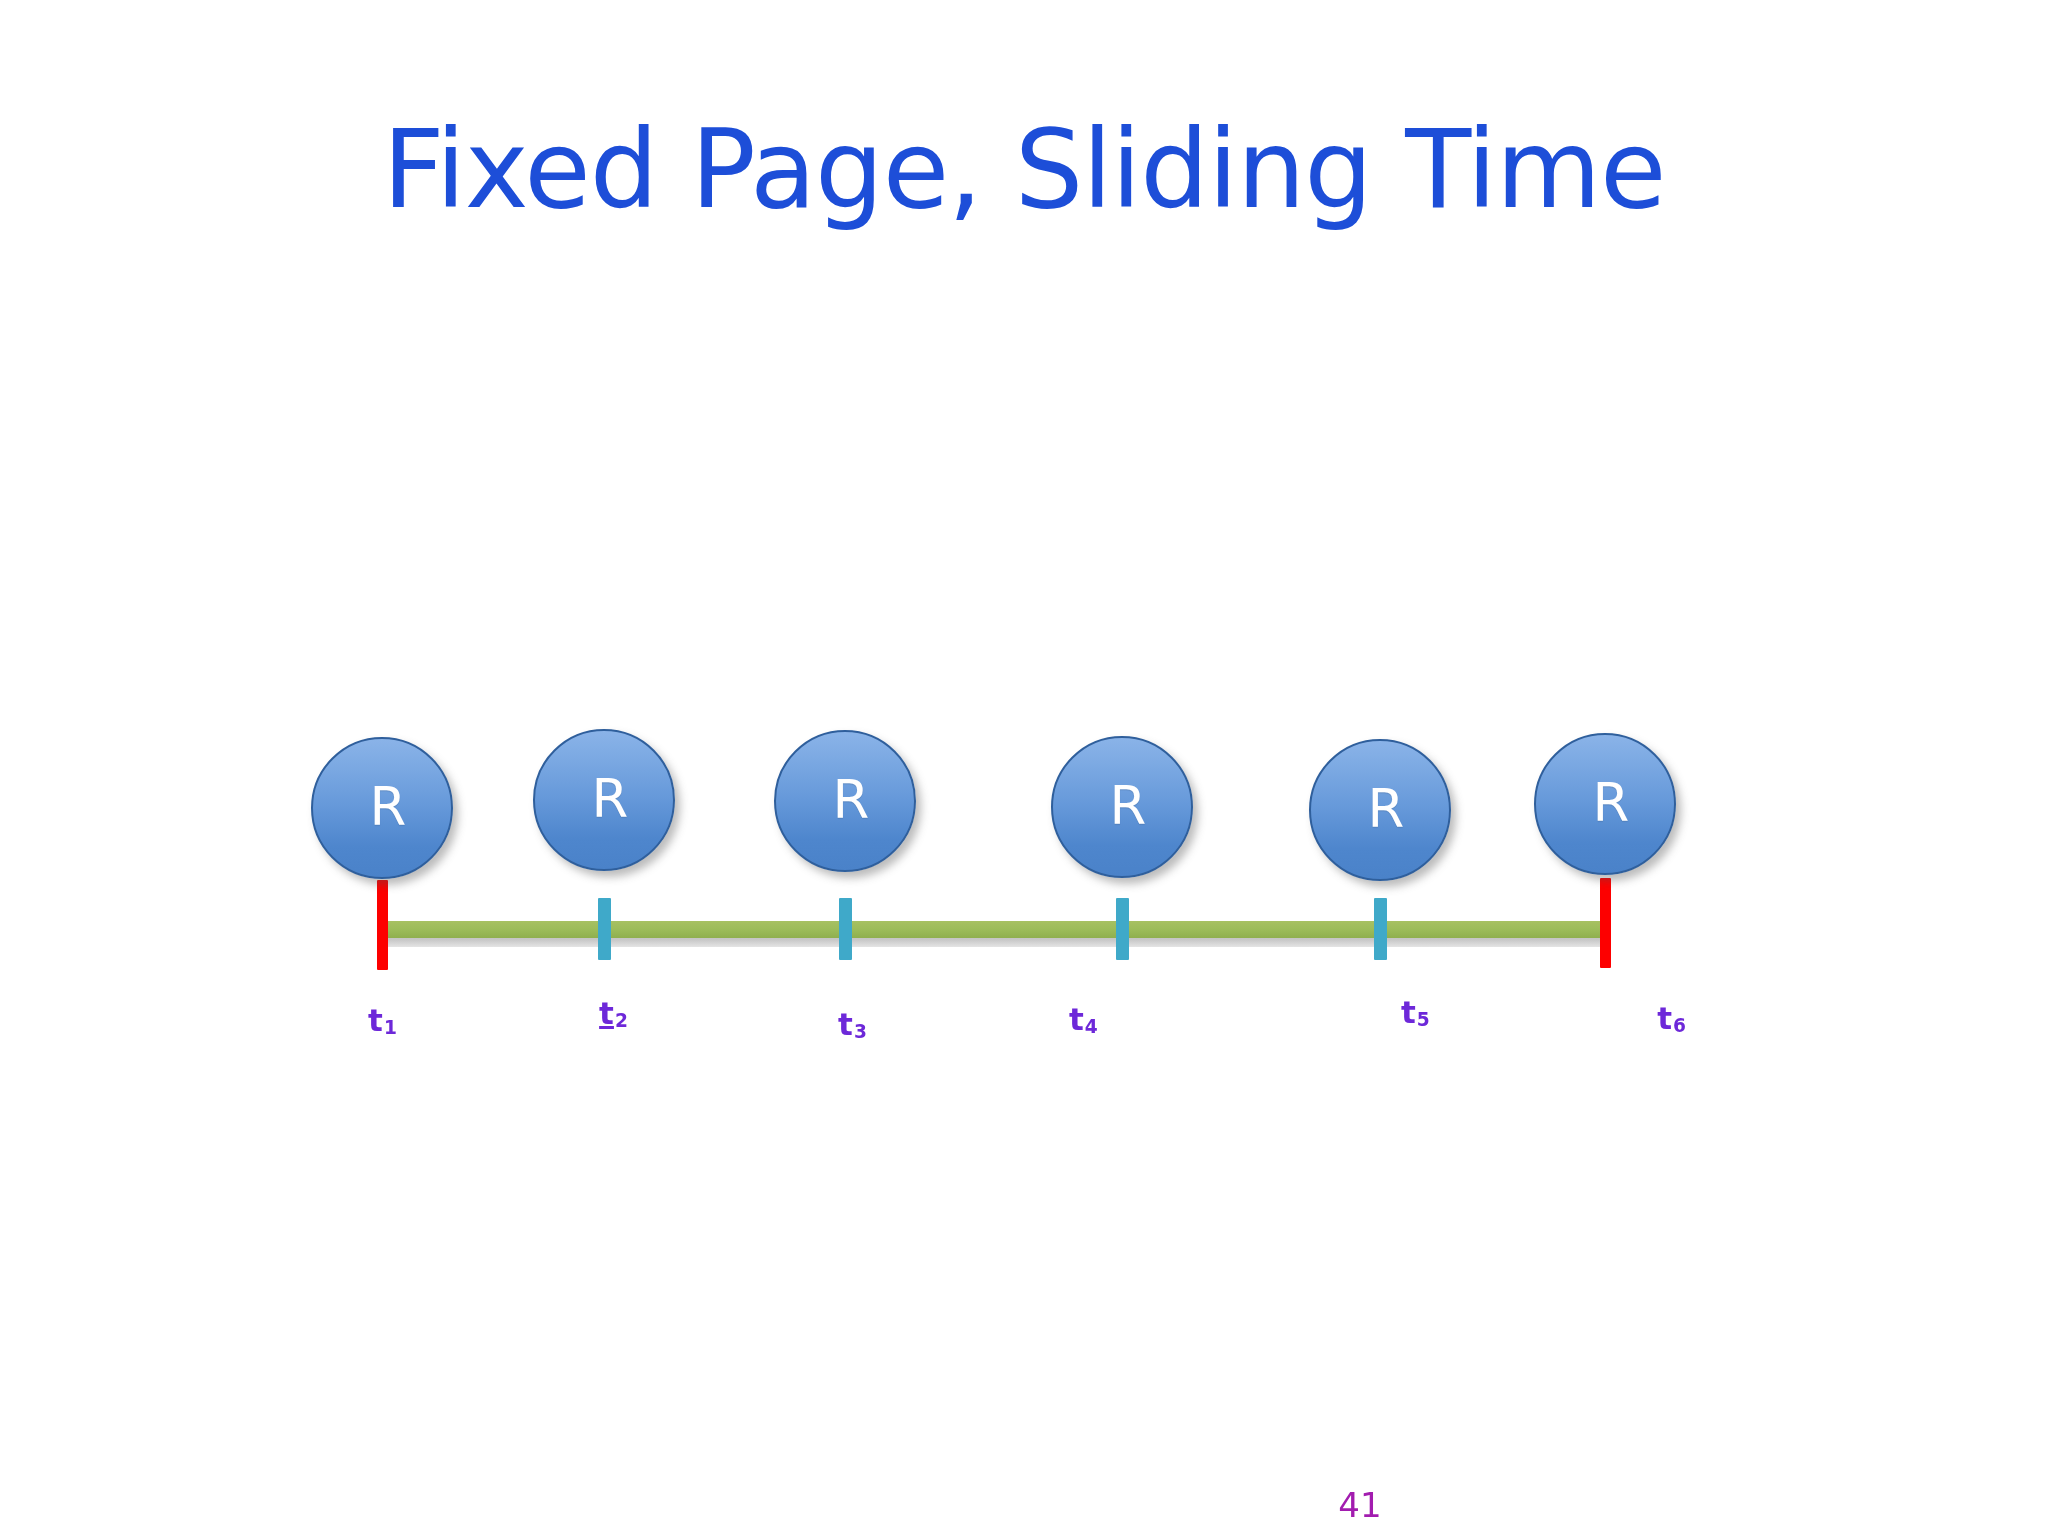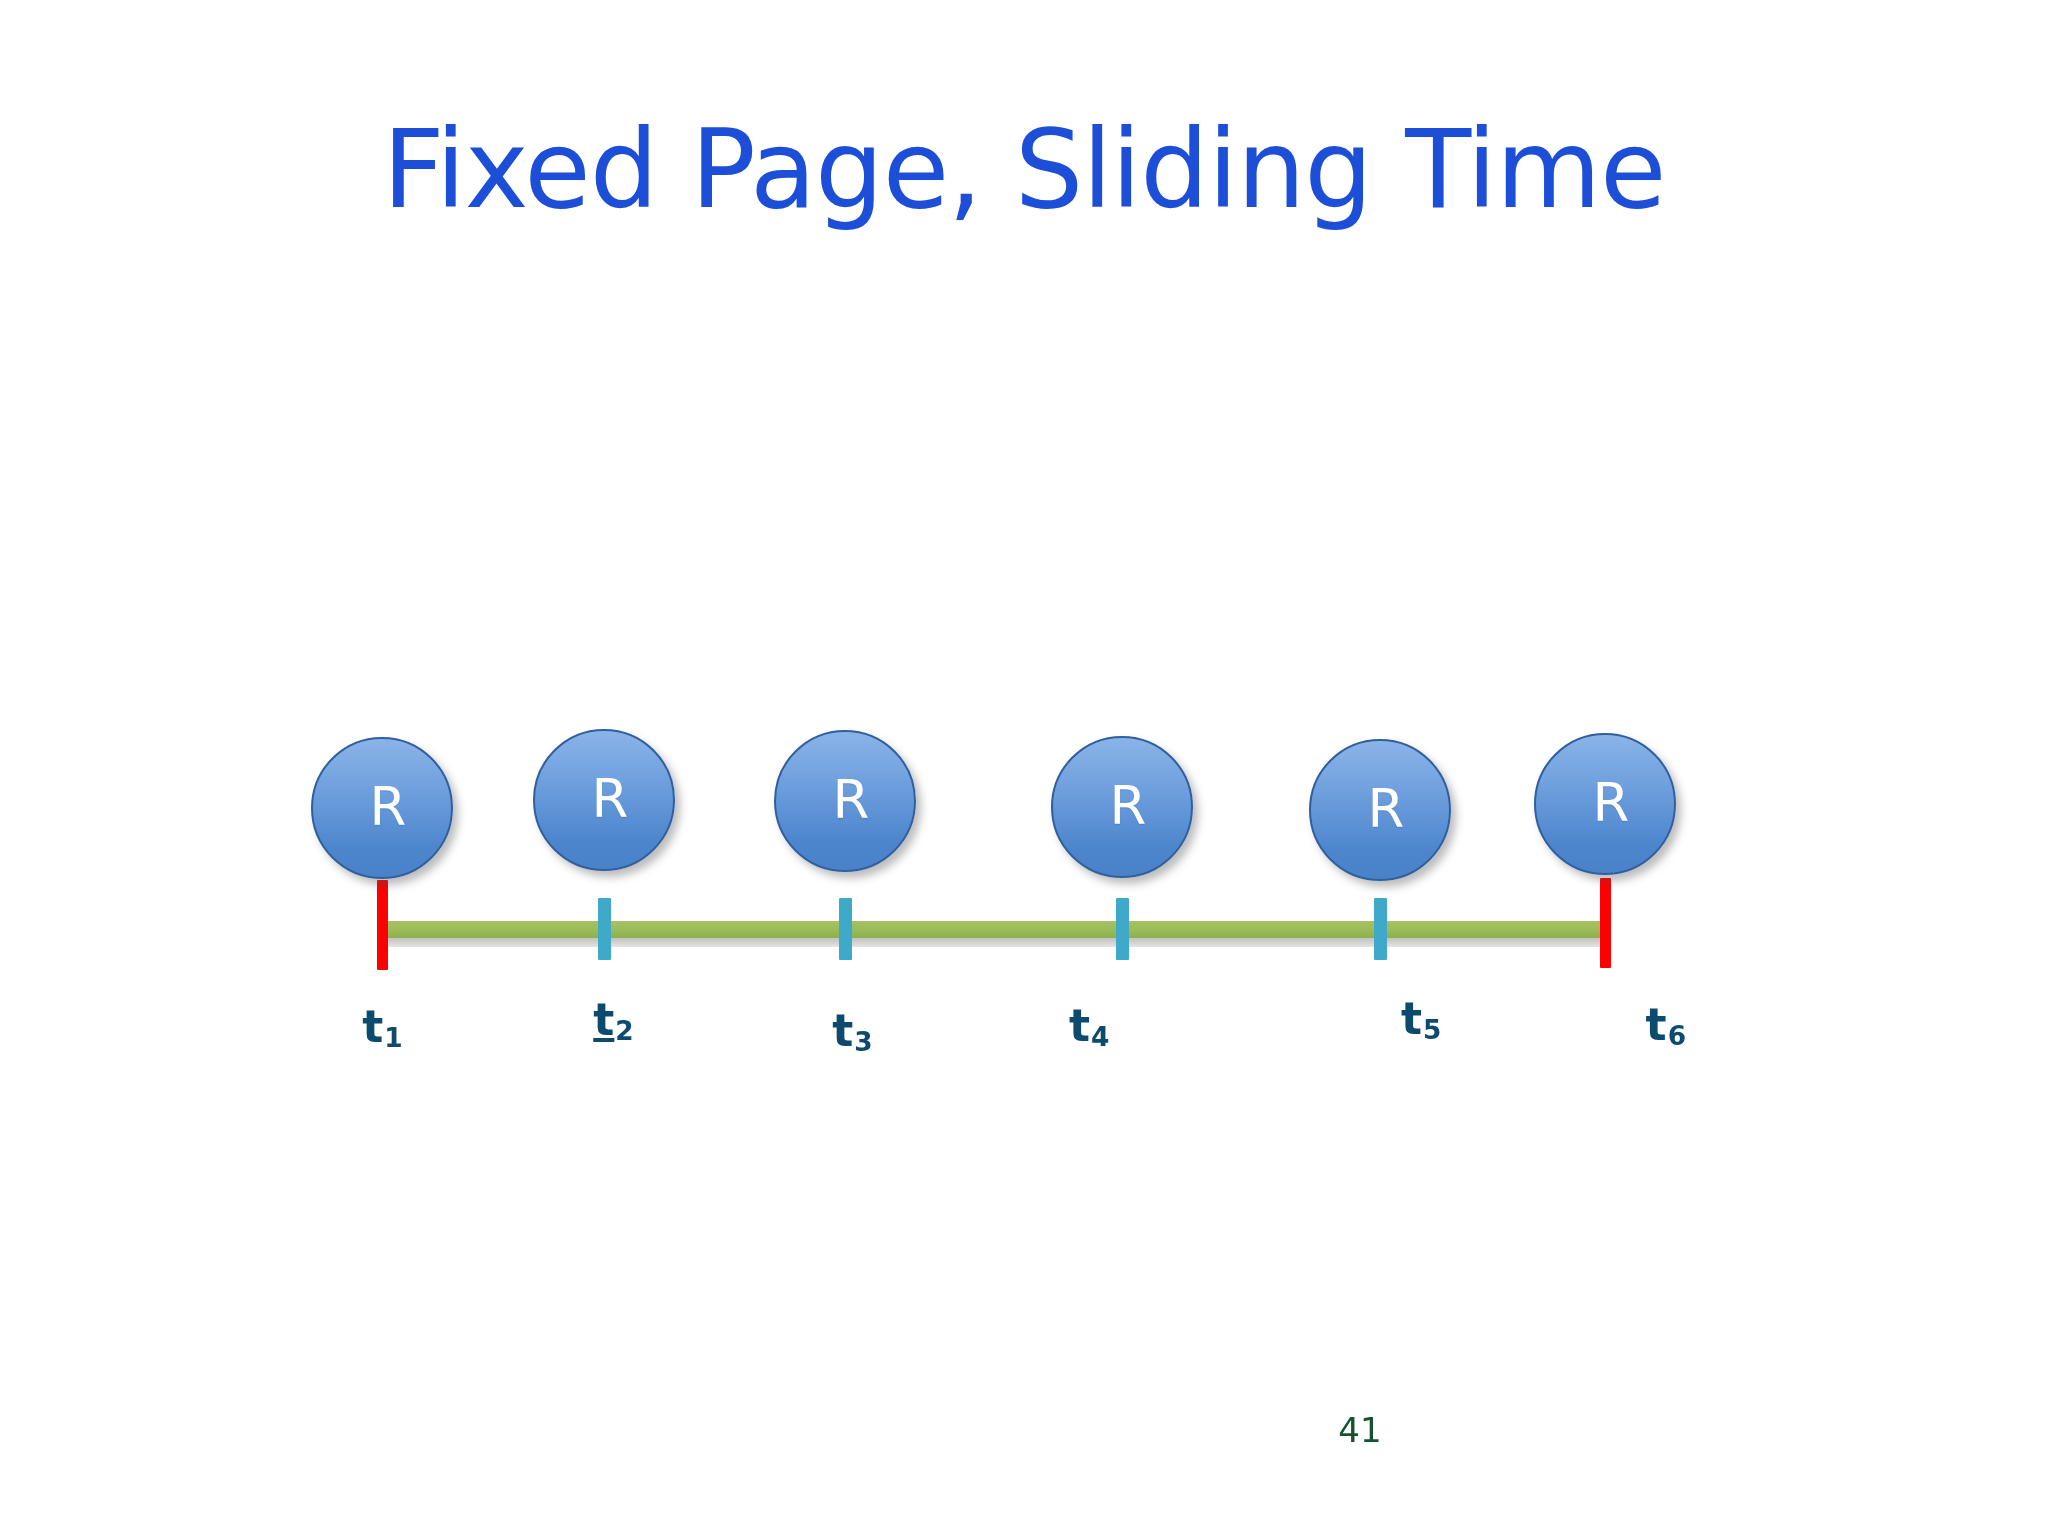--- a/index.html
+++ b/index.html
@@ -108,45 +108,45 @@
     position: relative;
     left: 6px;
     top: -2px;
     text-shadow: 0 1px 1px rgba(0,0,0,0.12);
   }
 
   
   .time-label {
     position: absolute;
     font-family: "DejaVu Sans", sans-serif;
-    font-size: 44px;
+    font-size: 31px;
     font-weight: 700;
-    color: #0c4a6e;
+    color: #6d28d9;
     white-space: nowrap;
     line-height: 1;
   }
   .time-label sub {
     font-size: 0.60em;
     font-weight: 700;
     vertical-align: baseline;
     position: relative;
     bottom: -0.18em;
     left: 1px;
   }
 
   
   #page-number {
     position: absolute;
     left: 1285px;
-    top: 1413px;
+    top: 1488px;
     width: 150px;
     text-align: center;
     font-family: "DejaVu Sans", sans-serif;
     font-size: 34px;
-    color: #14532d;
+    color: #a21caf;
     line-height: 1;
   }
 </style>
 </head>
 <body>
 
 <div id="slide">
 
   <div id="slide-title">Fixed Page, Sliding Time</div>
 

